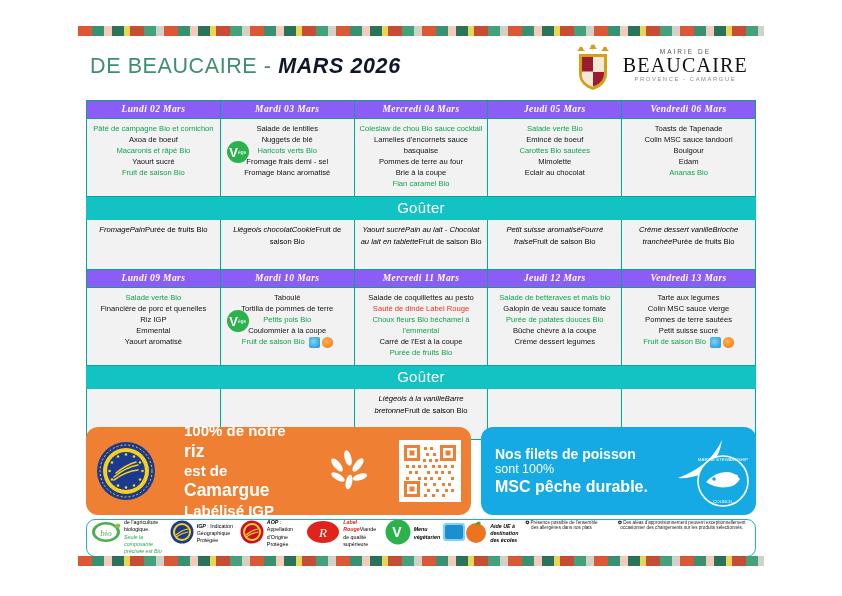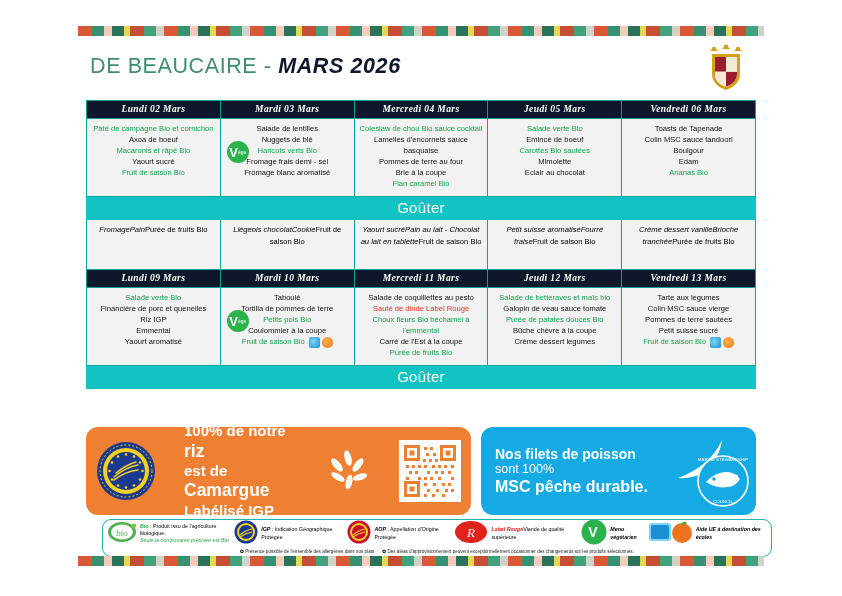--- a/index.html
+++ b/index.html
@@ -53,21 +53,21 @@
   }
   .logo-sub { font-size: 5.8px; letter-spacing: 1.6px; color: #8a8a8a; margin-top: 2px; }
 
   
   .menu {
     position: absolute; left: 86px; top: 100px; width: 670px;
     border-collapse: collapse; table-layout: fixed;
   }
   .menu td, .menu th { border: 1px solid #00a99d; vertical-align: top; }
   .dayhead {
-    background: #0f172a; color: #fff; text-align: center;
+    background: #8b5cf6; color: #fff; text-align: center;
     font-family: "Liberation Serif", serif; font-style: italic;
     font-size: 9.5px; padding: 3px 0 4px; letter-spacing: .4px;
     border-color: #0f9e92 !important;
   }
   .cell {
     background: #f2f2f2; text-align: center; font-size: 7.6px;
     padding: 4px 3px 5px; line-height: 1.45; position: relative;
     height: 78px;
   }
   .cell .dish { display: block; color: #111; }
@@ -114,23 +114,23 @@
     align-items: center; justify-content: space-between; padding: 0 6px 0 14px;
   }
   .fish-text { color: #fff; line-height: 1.2; }
   .fish-l1 { font-size: 14px; font-weight: bold; }
   .fish-l2 { font-size: 12.5px; }
   .fish-l3 { font-size: 16px; font-weight: bold; }
   .msc-logo { width: 74px; height: 74px; flex: 0 0 74px; }
 
   
   .legend {
-    position: absolute; left: 102px; top: 519px; width: 670px; height: 38px;
+    position: absolute; left: 86px; top: 519px; width: 670px; height: 38px;
     border: 1.4px solid #1fb6a8; border-radius: 9px; background: #fff;
-    display: flex; flex-direction: column; overflow: hidden;
+    display: flex; flex-direction: row; overflow: hidden;
   }
   .legend-items { display: flex; align-items: center; height: 27px; padding: 0 4px; gap: 3px; }
   .li { display: flex; align-items: center; gap: 3px; }
   .li-badge { flex: 0 0 auto; }
   .li-txt { font-size: 5.3px; line-height: 1.35; }
   .li-name { font-weight: bold; font-style: italic; }
   .bio-name { color: #2aa84a; }
   .lr-name { color: #e0231b; }
   .disclaimer {
     font-size: 4.6px; text-align: center; color: #222;
@@ -161,20 +161,25 @@
               <path d="M30 10 l4-4 4 4 z"></path>
           </g>
           <path d="M8 13 h28 v20 c0 9 -8 14 -14 16 -6 -2 -14 -7 -14 -16 z" fill="#d4a017"></path>
           <path d="M11 16 h22 v17 c0 7 -6 11 -11 12.5 -5 -1.5 -11 -5.5 -11 -12.5 z" fill="#fff"></path>
           <path d="M11 16 h11 v14.7 h-11 z" fill="#9b1b30"></path>
           <path d="M22 30.7 h11 v2.3 c0 7 -6 11 -11 12.5 z" fill="#9b1b30"></path>
           <path d="M22 16 h11 v14.7 h-11 z" fill="#f2e9d8"></path>
           <path d="M11 30.7 h11 v15 c-5 -1.5 -11 -5.5 -11 -12.5 z" fill="#f2e9d8"></path>
         </svg>
       </div>
+      <div class="logo-text">
+        <div class="logo-sup">MAIRIE DE</div>
+        <div class="logo-main">BEAUCAIRE</div>
+        <div class="logo-sub">PROVENCE - CAMARGUE</div>
+      </div>
     </div>
   </div>
 
   <table class="menu">
     <tbody id="menu-body">
         <tr>
           <th class="dayhead">Lundi 02 Mars</th>
           <th class="dayhead">Mardi 03 Mars</th>
           <th class="dayhead">Mercredi 04 Mars</th>
           <th class="dayhead">Jeudi 05 Mars</th>
@@ -274,20 +279,27 @@
             <span class="dish">Pommes de terre sautées</span>
             <span class="dish">Petit suisse sucré</span>
             <span class="dish bio">Fruit de saison Bio<span class="mini-icons">
                 <span class="mini mini-blue"></span>
                 <span class="mini mini-orange"></span>
               </span></span>
           </td>
         </tr>
         <tr>
           <td class="gouter-bar" colspan="5">Goûter</td>
+        </tr>
+        <tr>
+          <td class="gcell"></td>
+          <td class="gcell"></td>
+          <td class="gcell"><span class="dish">Liégeois à la vanille</span><span class="dish">Barre bretonne</span><span class="dish bio">Fruit de saison Bio</span></td>
+          <td class="gcell"></td>
+          <td class="gcell"></td>
         </tr>
       </tbody>
   </table>
 
   <div class="banner-row">
 
     <div class="banner-rice">
       <div class="igp-seal">
         <svg viewBox="0 0 60 60" width="60" height="60">
           <circle cx="30" cy="30" r="29" fill="#1b3a8f"></circle>

